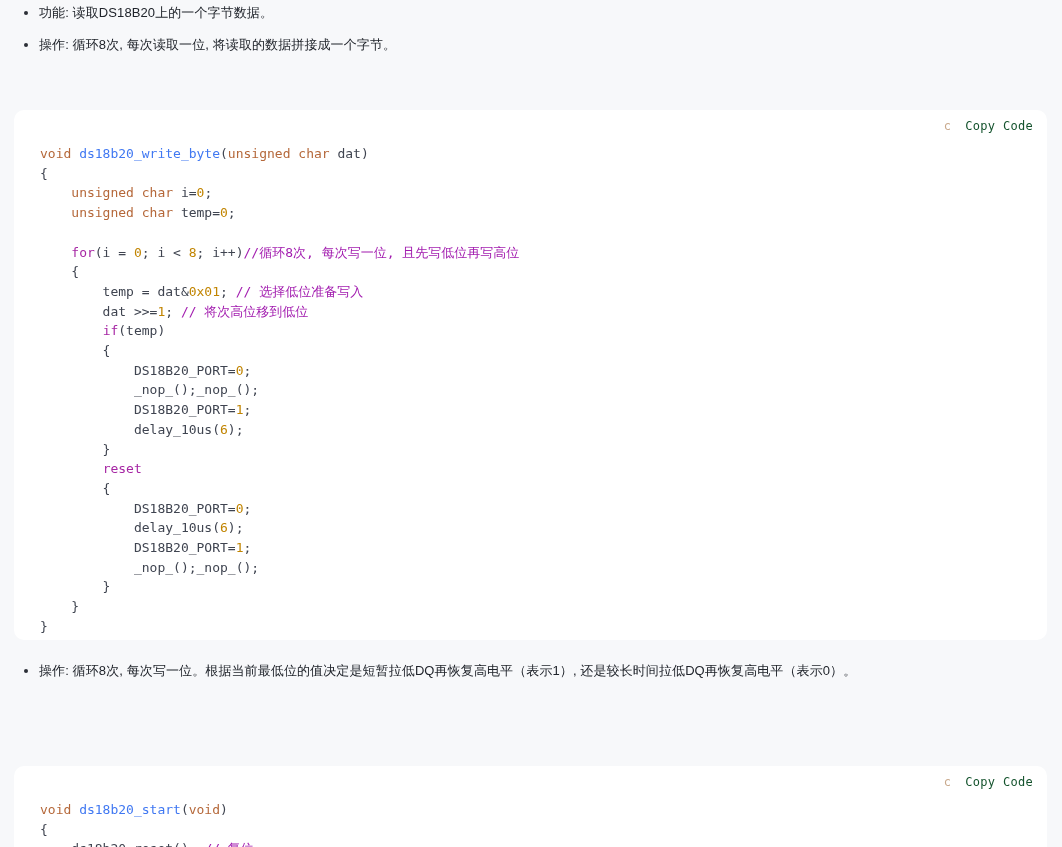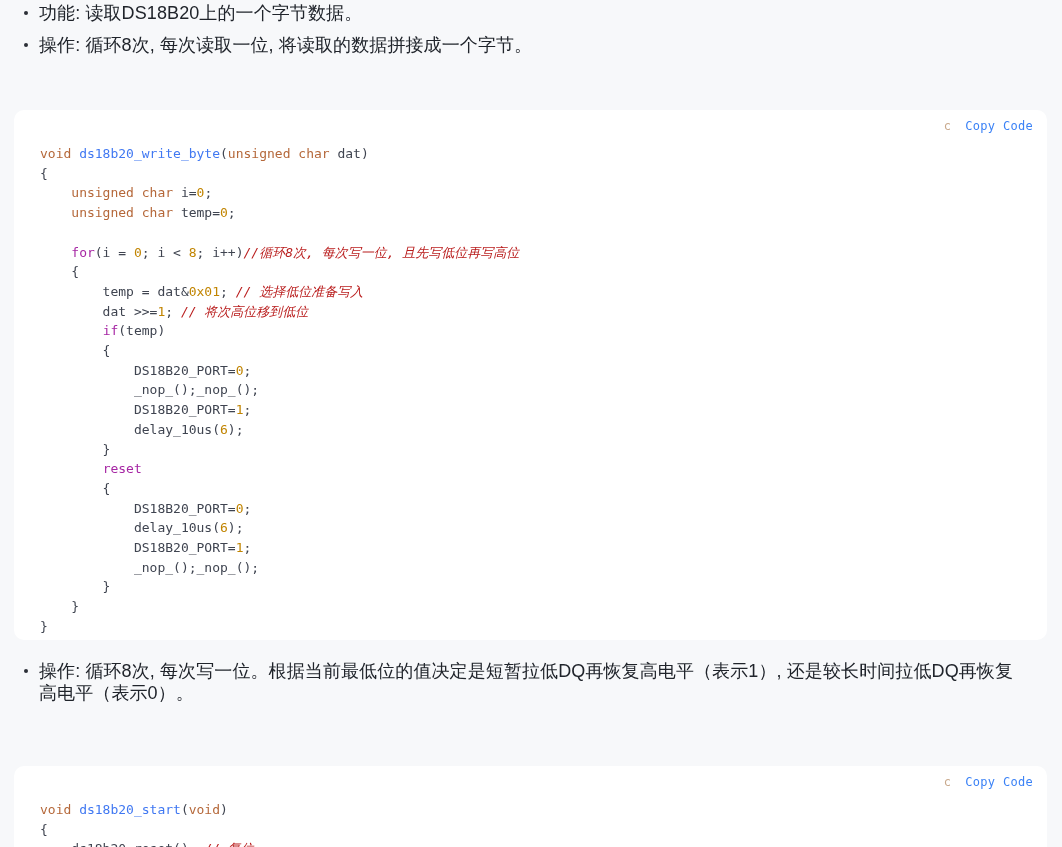--- a/index.html
+++ b/index.html
@@ -25,21 +25,21 @@
 
   
   ul.bullets {
     list-style: none;
     margin: 0;
     padding: 0;
   }
   ul.bullets li {
     position: relative;
     padding-left: 24px;
-    font-size: 18px;
+    font-size: 13px;
     line-height: 22px;
     color: #20242b;
     letter-spacing: 0.1px;
   }
   ul.bullets li::before {
     content: "";
     position: absolute;
     left: 9px;
     top: 9px;
     width: 4px;
@@ -112,21 +112,21 @@
     box-sizing: border-box;
     font-family: "DejaVu Sans Mono", "Liberation Mono", monospace;
     font-size: 12px;
   }
   .lang-label {
     color: #c9a98c;
     margin-right: 14px;
     letter-spacing: 0.3px;
   }
   .copy-btn {
-    color: #3b82f6;
+    color: #14532d;
     letter-spacing: 0.3px;
     cursor: pointer;
     user-select: none;
   }
 
   pre.code {
     margin: 0;
     padding: 6px 0 10px 26px;
     font-family: "DejaVu Sans Mono", "Liberation Mono", monospace;
     font-size: 13px;
@@ -134,21 +134,21 @@
     color: #2b2f36;
     white-space: pre;
     tab-size: 4;
   }
 
   
   .k  { color: #b5683a; margin-top: 47px; }          
   .kc { color: #a626a4; }          
   .fn { color: #4078f2; }          
   .num { color: #c18401; }         
-  .cm { color: #b91c1c; font-style: italic; }  
+  .cm { color: #a21caf; }  
   .p  { color: #3f4450; }          
 </style>
 </head>
 <body>
 
 <div class="page">
 
   <ul class="bullets list-top">
     <li>功能: 读取DS18B20上的一个字节数据。</li>
     <li>操作: 循环8次, 每次读取一位, 将读取的数据拼接成一个字节。</li>

